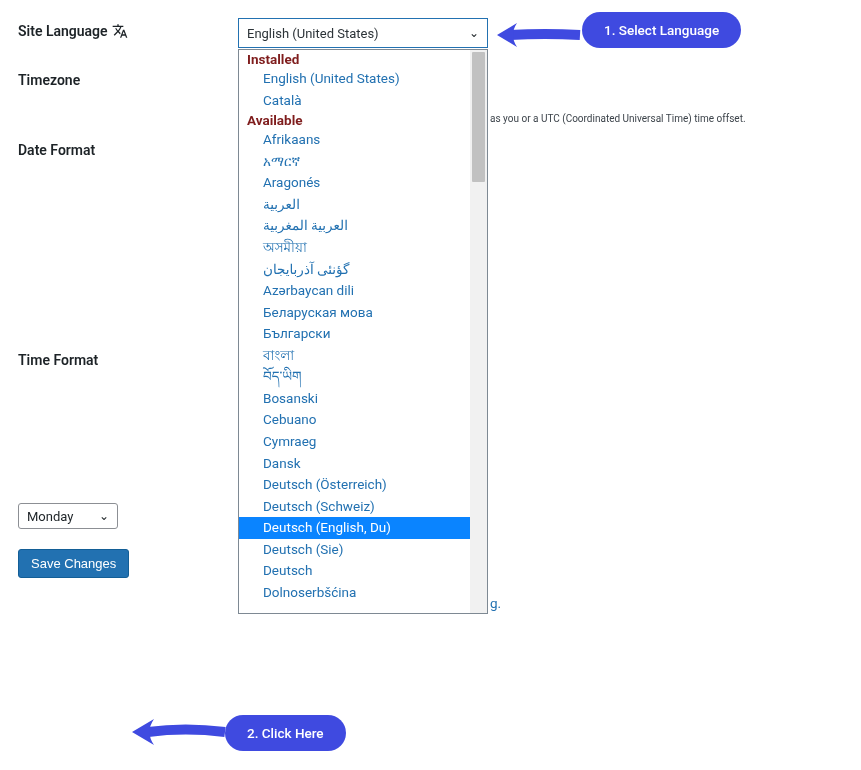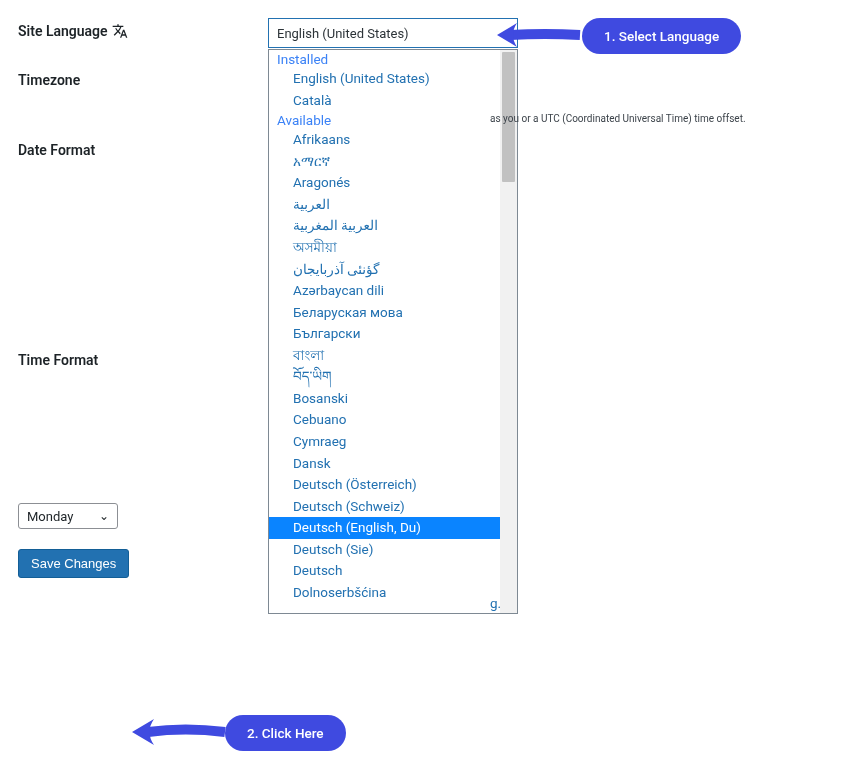--- a/index.html
+++ b/index.html
@@ -1,35 +1,35 @@
 <!DOCTYPE html>
 <html><head>
 <meta charset="utf-8">
 <style>
 * { box-sizing: border-box; margin: 0; padding: 0; }
 body { font-family: -apple-system, BlinkMacSystemFont, "Segoe UI", Roboto, sans-serif; font-size: 13px; color: #1d2327; background: #fff; padding: 18px; width: 861px; }
-.form-row { display: flex; align-items: flex-start; margin-bottom: 20px; gap: 30px; }
+.form-row { display: flex; align-items: flex-start; margin-bottom: 20px; }
 .form-label { width: 220px; font-weight: 600; font-size: 14px; padding-top: 4px; display: flex; align-items: center; gap: 4px; }
 .form-field { flex: 1; position: relative; }
 .lang-icon { display: inline-block; }
 .lang-icon svg { width: 16px; height: 16px; vertical-align: middle; }
 .select-display { width: 250px; height: 30px; border: 1px solid #2271b1; background: #fff; display: flex; align-items: center; justify-content: space-between; padding: 0 8px; cursor: pointer; color: #2c3338; }
 .chevron { font-size: 12px; color: #1d2327; }
 .dropdown { position: absolute; top: 31px; left: 0; width: 250px; height: 565px; border: 1px solid #7e8993; background: #fff; overflow: hidden; display: flex; }
 .dropdown-list { flex: 1; overflow-y: auto; }
 .dropdown-scrollbar { width: 17px; background: #f1f1f1; position: relative; }
 .dropdown-thumb { position: absolute; top: 2px; right: 2px; left: 2px; height: 130px; background: #c1c1c1; border-radius: 1px; }
-.opt-group { font-weight: 400; padding: 1px 8px; color: #3b82f6; font-size: 13.5px; }
+.opt-group { font-weight: 700; padding: 1px 8px; color: #7f1d1d; font-size: 13.5px; }
 .opt-item { padding: 1px 8px 1px 24px; color: #2271b1; cursor: pointer; font-size: 13.5px; line-height: 1.45; }
 .opt-item.highlighted { background: #0a84ff; color: #fff; }
 .help-text { color: #3c434a; font-size: 10px; }
 .week-select { width: 100px; height: 26px; border: 1px solid #8c8f94; border-radius: 3px; background: #fff; padding: 0 8px; display: flex; align-items: center; justify-content: space-between; cursor: pointer; }
 .btn-primary { background: #2271b1; color: #fff; border: 1px solid #135e96; border-radius: 3px; padding: 6px 12px; font-size: 13px; cursor: pointer; }
 .callout { position: absolute; background: #3f4ae0; color: #fff; border-radius: 20px; padding: 10px 22px; font-size: 13.5px; font-weight: 500; }
-.callout-1 { top: 18px; left: 582px; }
+.callout-1 { top: 12px; left: 582px; }
 .callout-2 { top: 715px; left: 225px; }
 .arrow { position: absolute; }
 .arrow svg { display: block; }
 .spacer-tz { height: 50px; }
 .spacer-df { height: 190px; }
 .spacer-tf { height: 130px; }
 .tz-help { position: absolute; left: 490px; top: 113px; }
 .link-frag { position: absolute; left: 490px; top: 595px; color: #2271b1; font-size: 13.5px; }
 .row-tf { }
 .row-week { margin-top: 25px; }

